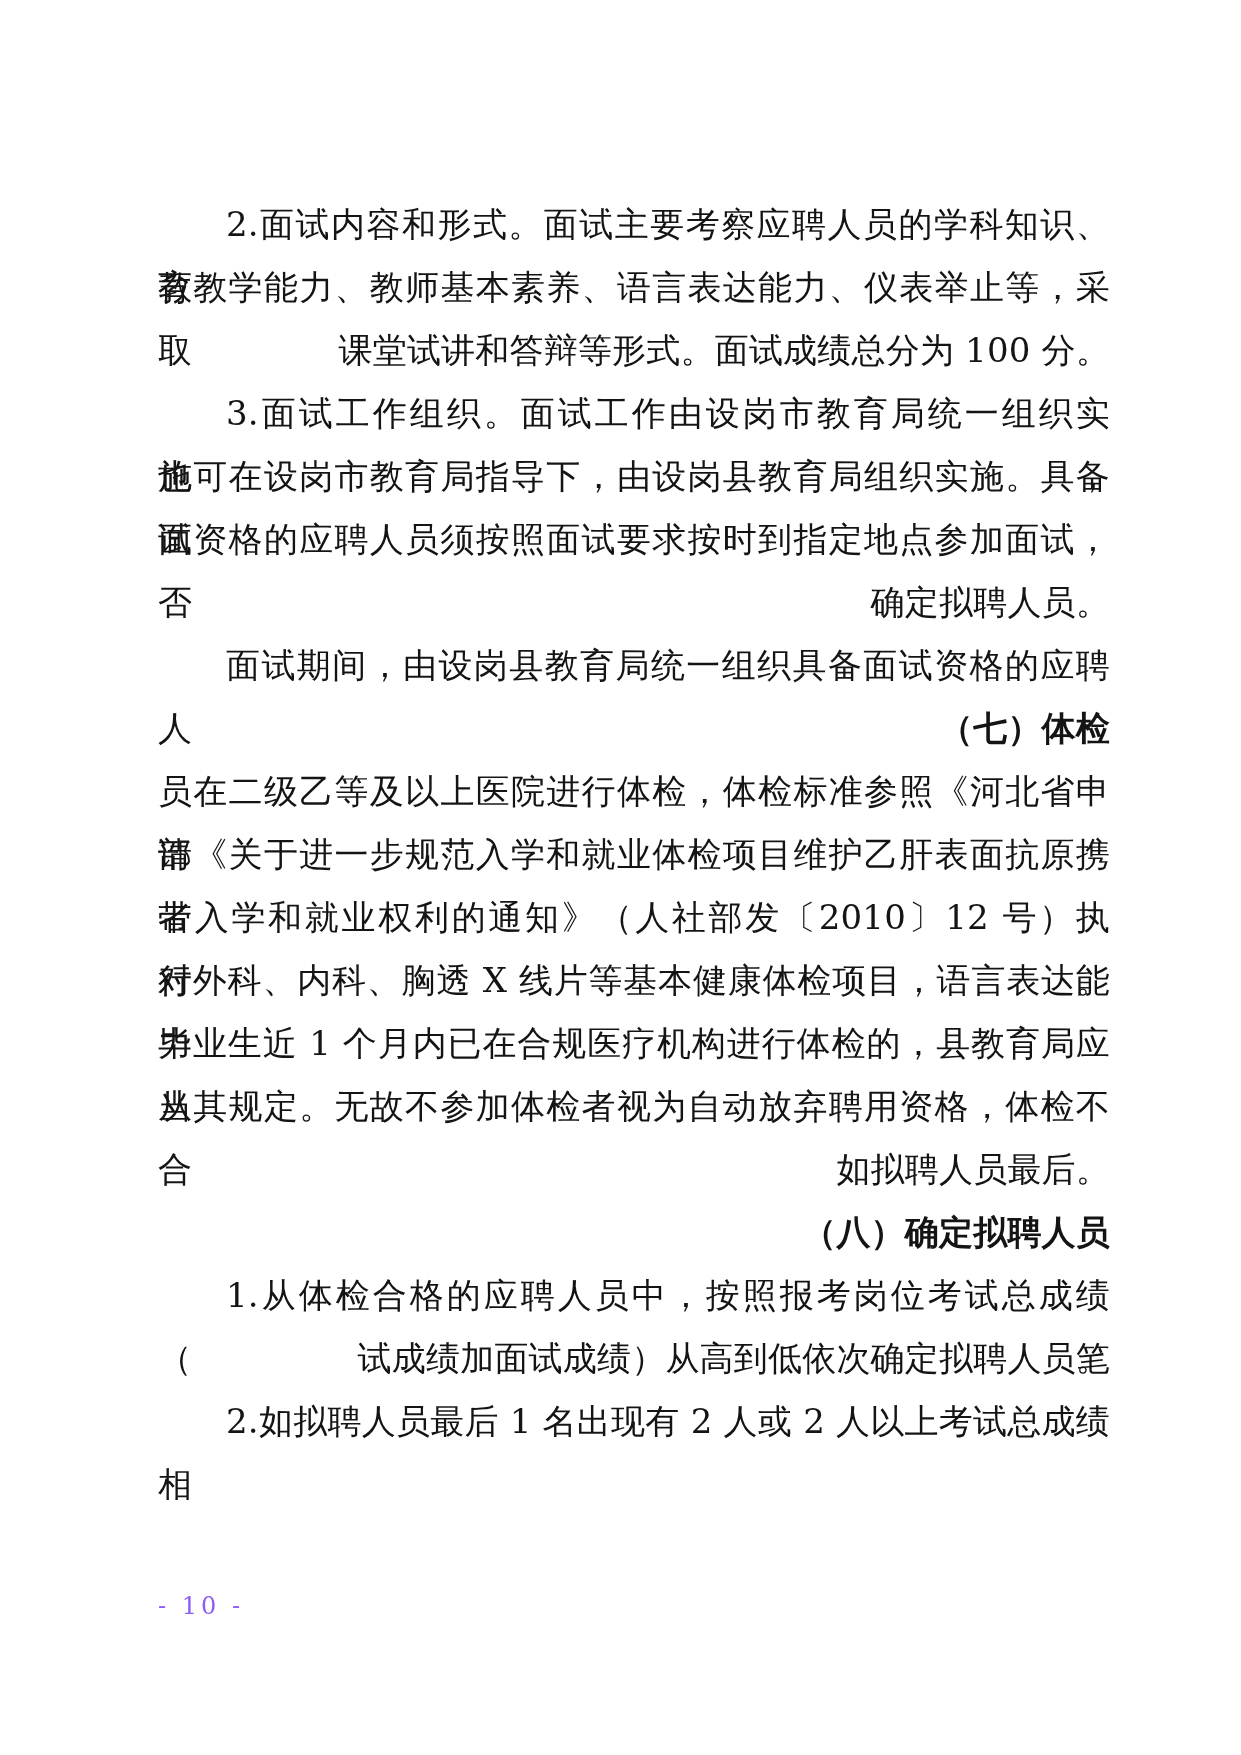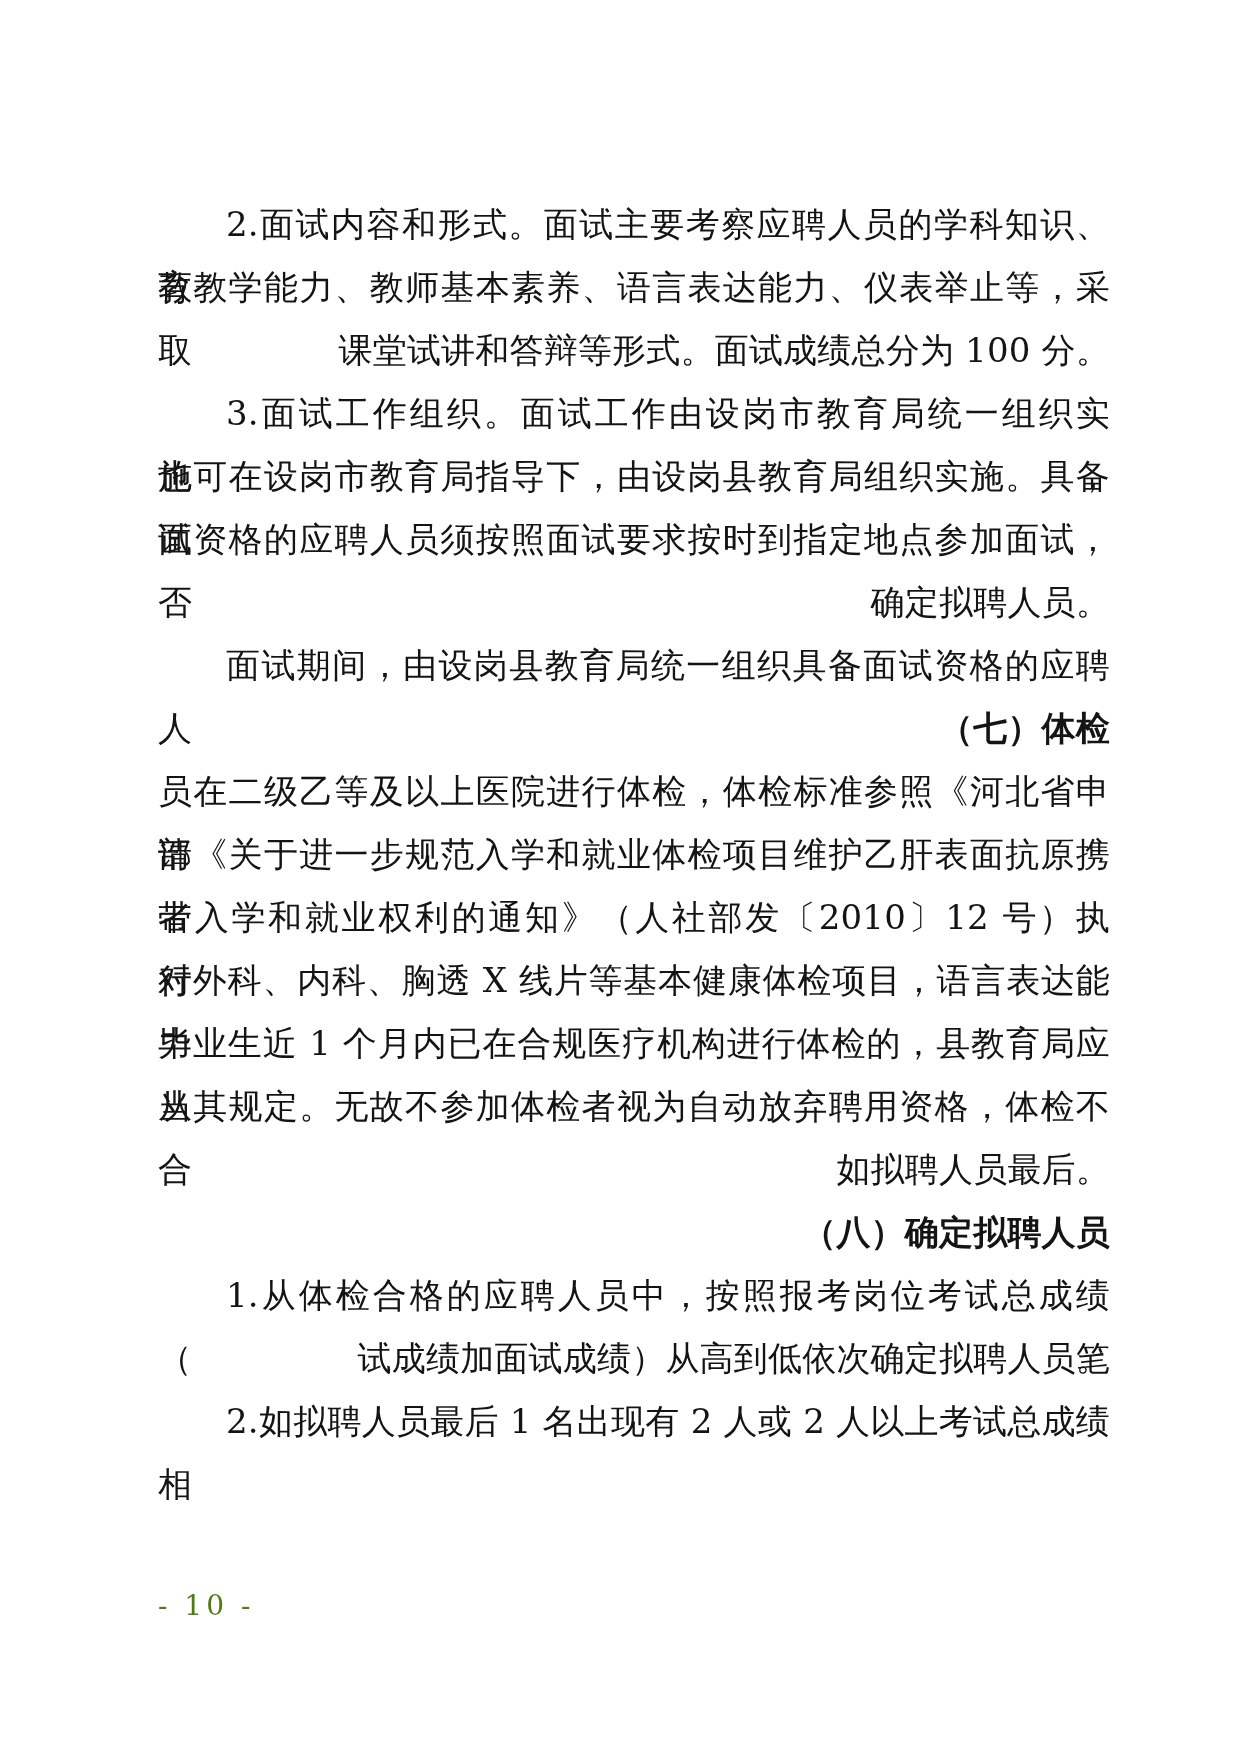--- a/index.html
+++ b/index.html
@@ -41,24 +41,24 @@
     text-indent: 68px;
   }
   .doc-line.heading {
     font-weight: bold;
     font-family: "DejaVu Serif", "Liberation Serif", serif;
   }
   .page-footer {
     position: absolute;
     left: 158px;
     top: 1588px;
-    font-size: 28px;
+    font-size: 24px;
     line-height: 36px;
     letter-spacing: 4px;
-    color: #4d7c0f;
+    color: #8b5cf6;
   }
 </style>
 </head>
 <body>
 
 <div class="page">
   <div class="content">
 
   <div class="doc-line indent fill">2.面试内容和形式。面试主要考察应聘人员的学科知识、教</div>
       <div class="doc-line fill">育教学能力、教师基本素养、语言表达能力、仪表举止等，采取</div>

